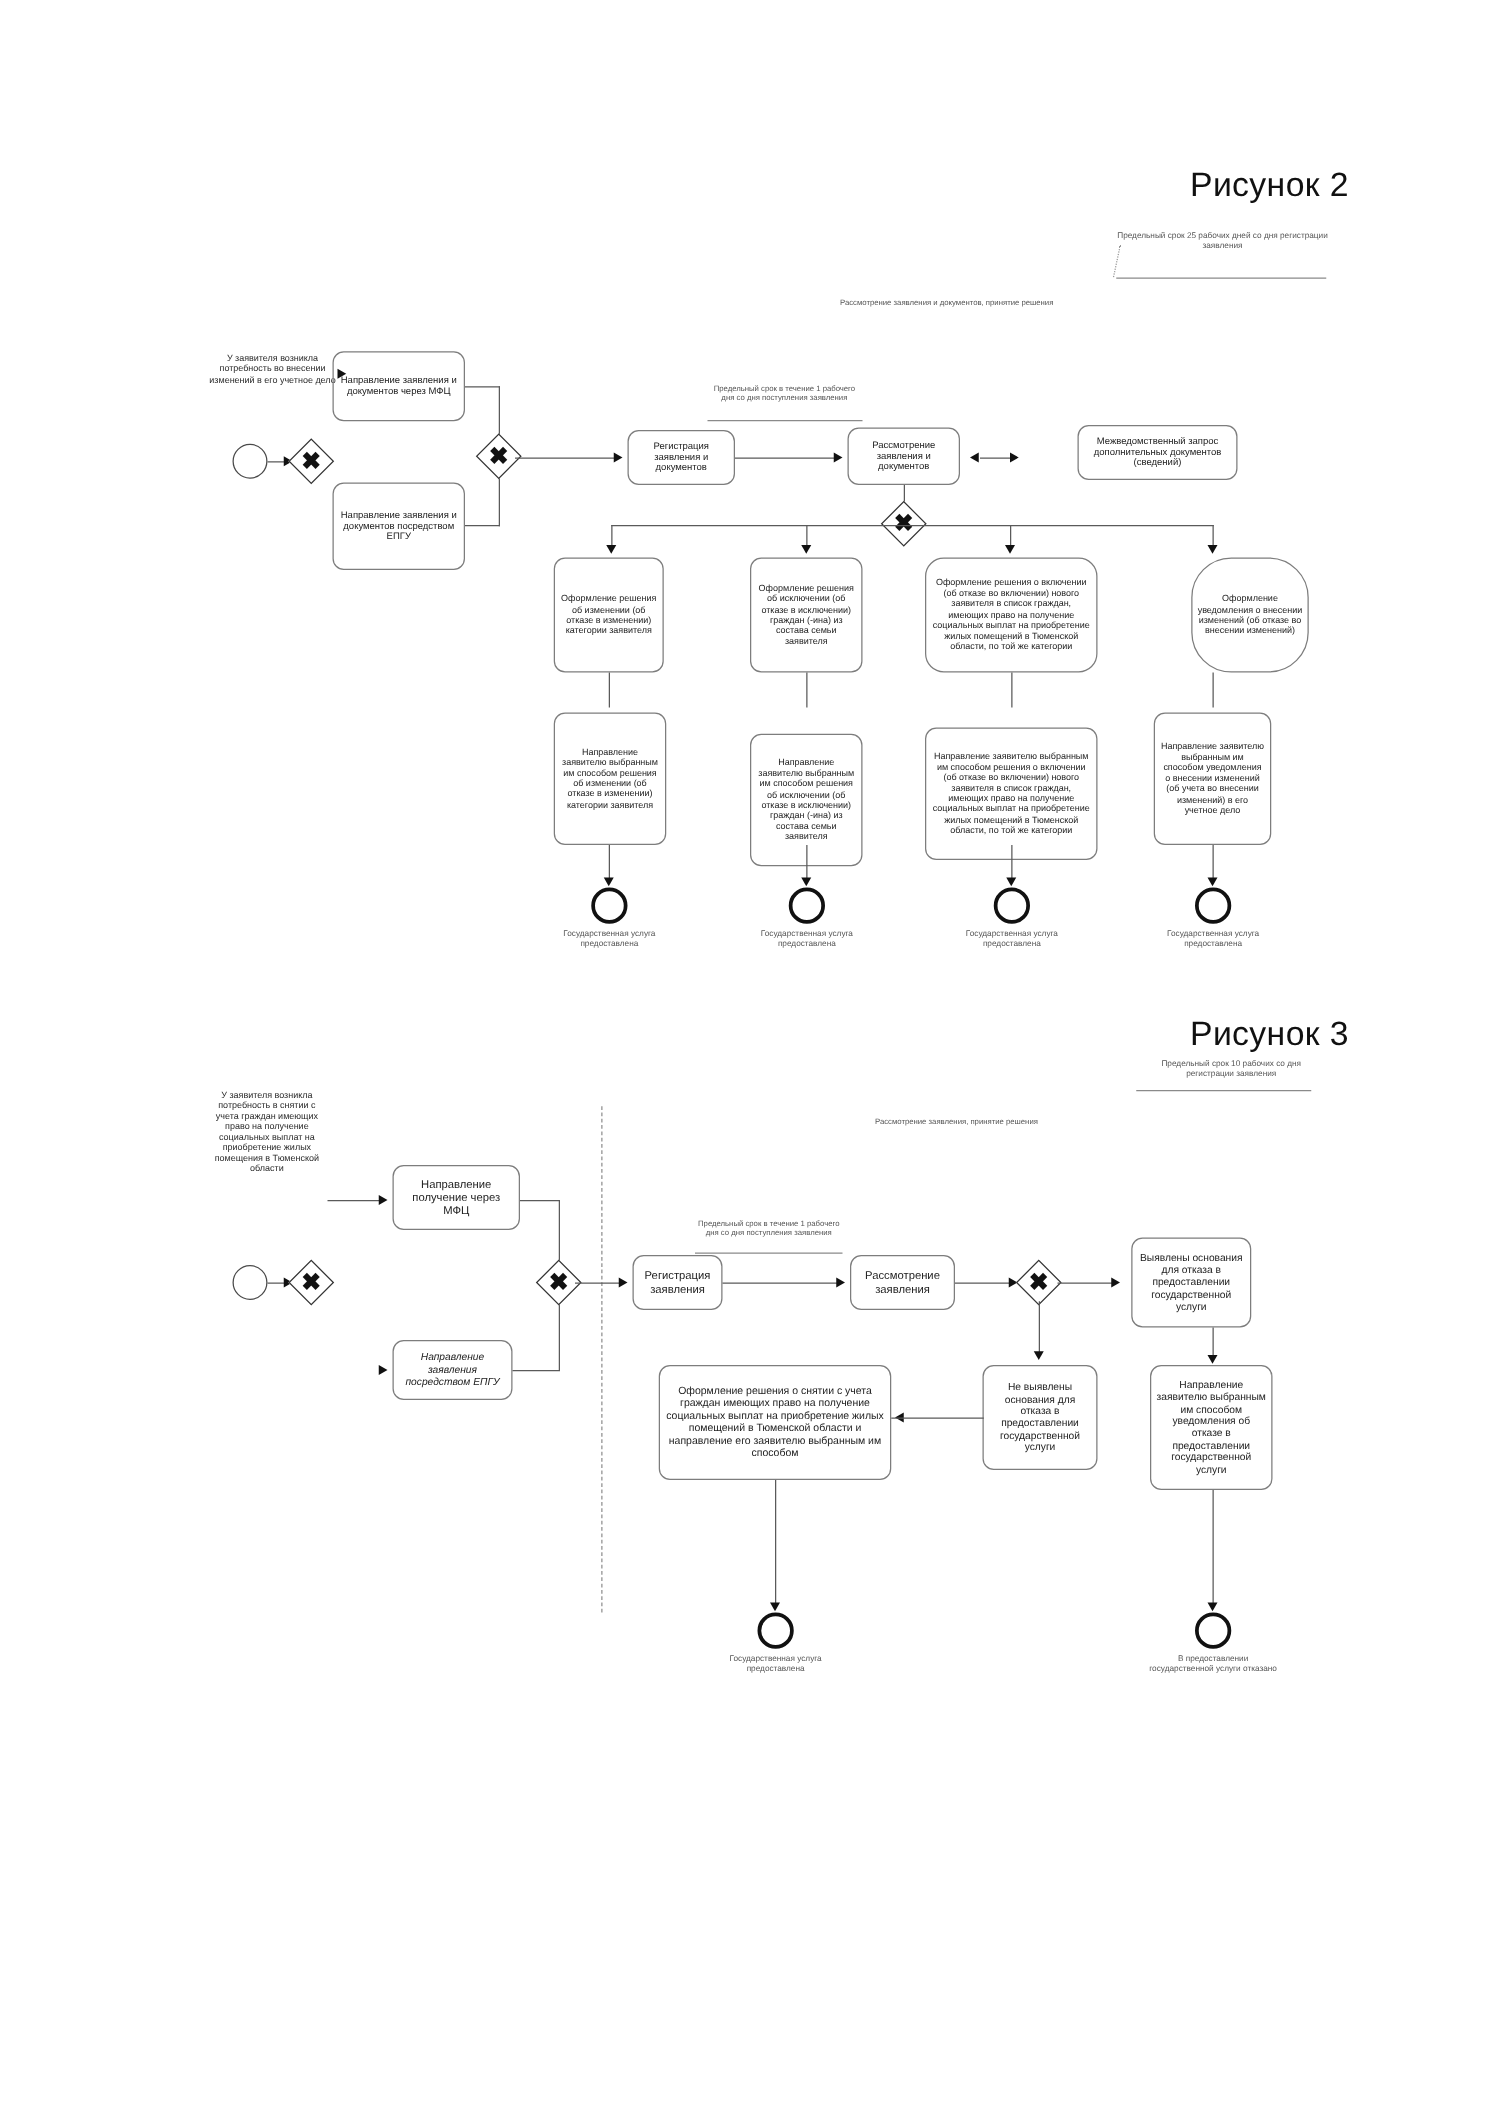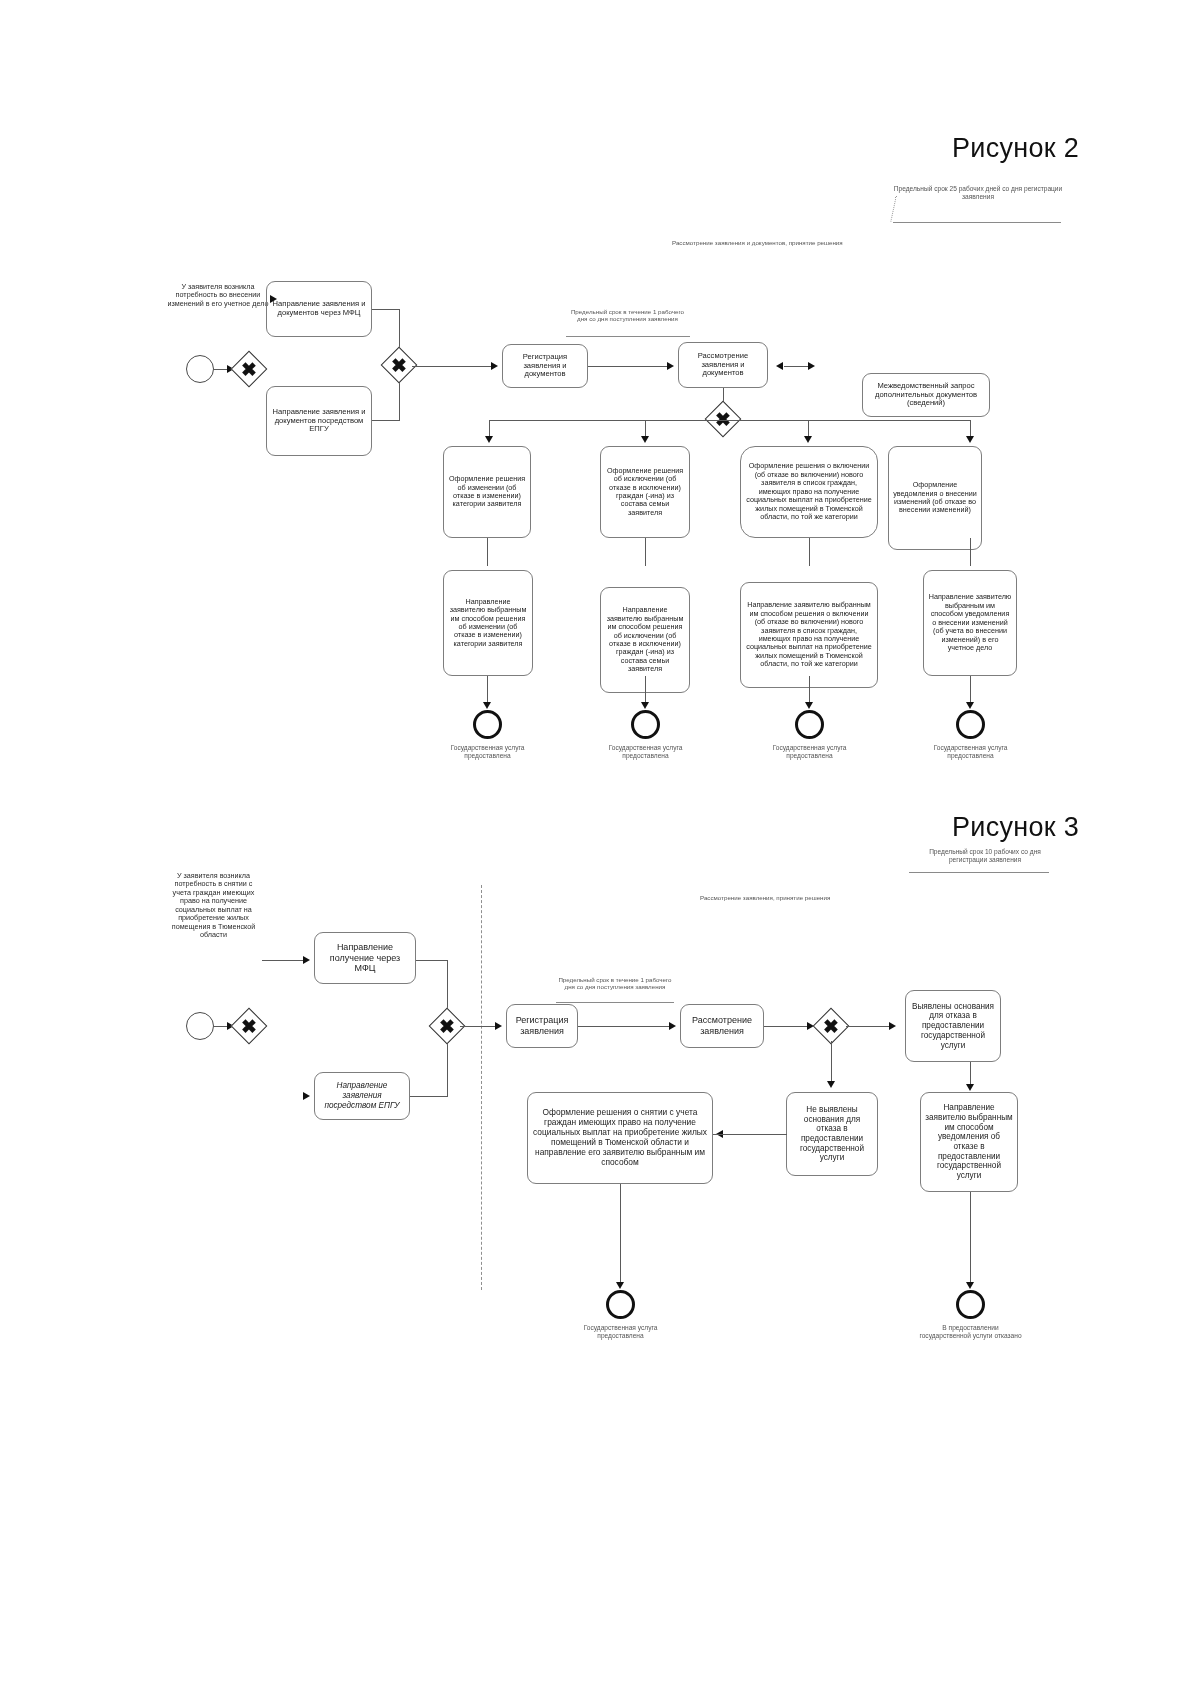--- a/index.html
+++ b/index.html
@@ -162,40 +162,40 @@
 
     <div class="ln ln-h" style="left:588px;top:366px;width:80px;"></div>
     <div class="arr arr-r" style="left:667px;top:362px;"></div>
 
     <div class="task t75" style="left:678px;top:342px;width:90px;height:46px;">Рассмотрение заявления и документов</div>
 
     <div class="arr arr-l" style="left:776px;top:362px;"></div>
     <div class="ln ln-h" style="left:784px;top:366px;width:24px;"></div>
     <div class="arr arr-r" style="left:808px;top:362px;"></div>
 
-    <div class="task t75" style="left:862px;top:340px;width:128px;height:44px;margin-top:33px;">Межведомственный запрос дополнительных документов (сведений)</div>
+    <div class="task t75" style="left:862px;top:340px;width:128px;height:44px;">Межведомственный запрос дополнительных документов (сведений)</div>
 
     <div class="ln ln-v" style="left:723px;top:388px;height:28px;"></div>
     <div class="gw" style="left:710px;top:406px;"></div>
     <div class="gw-x" style="left:710px;top:406px;"></div>
 
     <div class="ln ln-h" style="left:489px;top:420px;width:482px;"></div>
     <div class="ln ln-v" style="left:489px;top:420px;height:18px;"></div>
     <div class="ln ln-v" style="left:645px;top:420px;height:18px;"></div>
     <div class="ln ln-v" style="left:808px;top:420px;height:18px;"></div>
     <div class="ln ln-v" style="left:970px;top:420px;height:18px;"></div>
     <div class="arr arr-d" style="left:485px;top:436px;"></div>
     <div class="arr arr-d" style="left:641px;top:436px;"></div>
     <div class="arr arr-d" style="left:804px;top:436px;"></div>
     <div class="arr arr-d" style="left:966px;top:436px;"></div>
 
     <div class="task t7" style="left:443px;top:446px;width:88px;height:92px;">Оформление решения об изменении (об отказе в изменении) категории заявителя</div>
     <div class="task t7" style="left:600px;top:446px;width:90px;height:92px;">Оформление решения об исключении (об отказе в исключении) граждан (-ина) из состава семьи заявителя</div>
     <div class="task t7" style="left:740px;top:446px;width:138px;height:92px;border-radius:15px;">Оформление решения о включении (об отказе во включении) нового заявителя в список граждан, имеющих право на получение социальных выплат на приобретение жилых помещений в Тюменской области, по той же категории</div>
-    <div class="task t7" style="left:888px;top:446px;width:94px;height:104px;">Оформление уведомления о внесении изменений (об отказе во внесении изменений)</div>
+    <div class="task t7" style="left:953px;top:446px;width:94px;height:92px;border-radius:32px;">Оформление уведомления о внесении изменений (об отказе во внесении изменений)</div>
 
     <div class="ln ln-v" style="left:487px;top:538px;height:28px;"></div>
     <div class="ln ln-v" style="left:645px;top:538px;height:28px;"></div>
     <div class="ln ln-v" style="left:809px;top:538px;height:28px;"></div>
     <div class="ln ln-v" style="left:970px;top:538px;height:28px;"></div>
 
     <div class="task t7" style="left:443px;top:570px;width:90px;height:106px;">Направление заявителю выбранным им способом решения об изменении (об отказе в изменении) категории заявителя</div>
     <div class="task t7" style="left:600px;top:570px;width:90px;height:106px;margin-top:17px;">Направление заявителю выбранным им способом решения об исключении (об отказе в исключении) граждан (-ина) из состава семьи заявителя</div>
     <div class="task t7" style="left:740px;top:570px;width:138px;height:106px;margin-top:12px;">Направление заявителю выбранным им способом решения о включении (об отказе во включении) нового заявителя в список граждан, имеющих право на получение социальных выплат на приобретение жилых помещений в Тюменской области, по той же категории</div>
     <div class="task t7" style="left:923px;top:570px;width:94px;height:106px;">Направление заявителю выбранным им способом уведомления о внесении изменений (об учета во внесении изменений) в его учетное дело</div>

